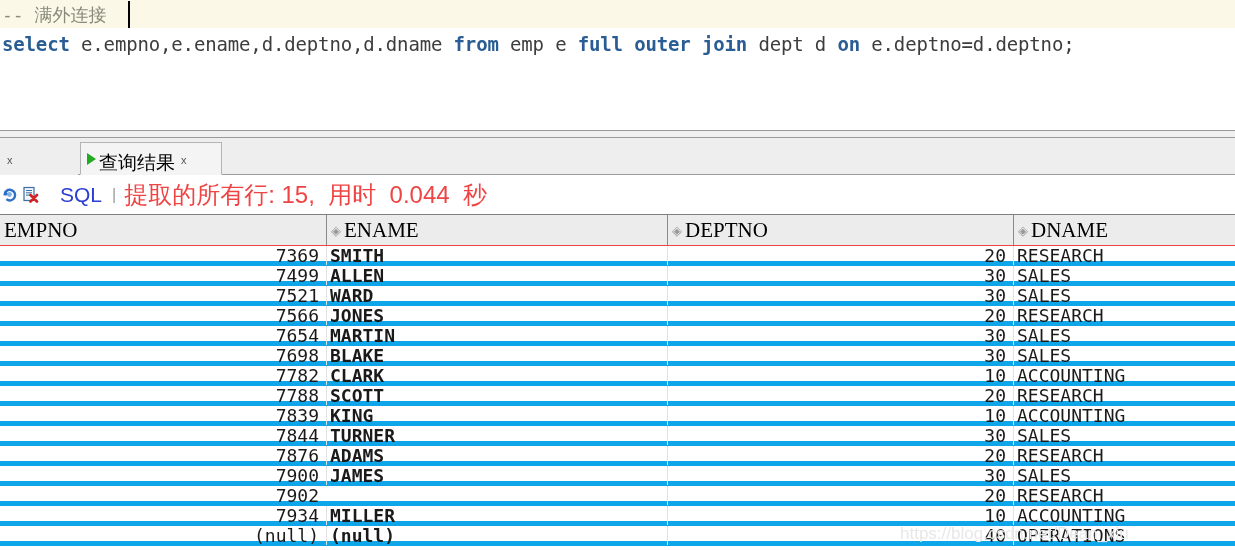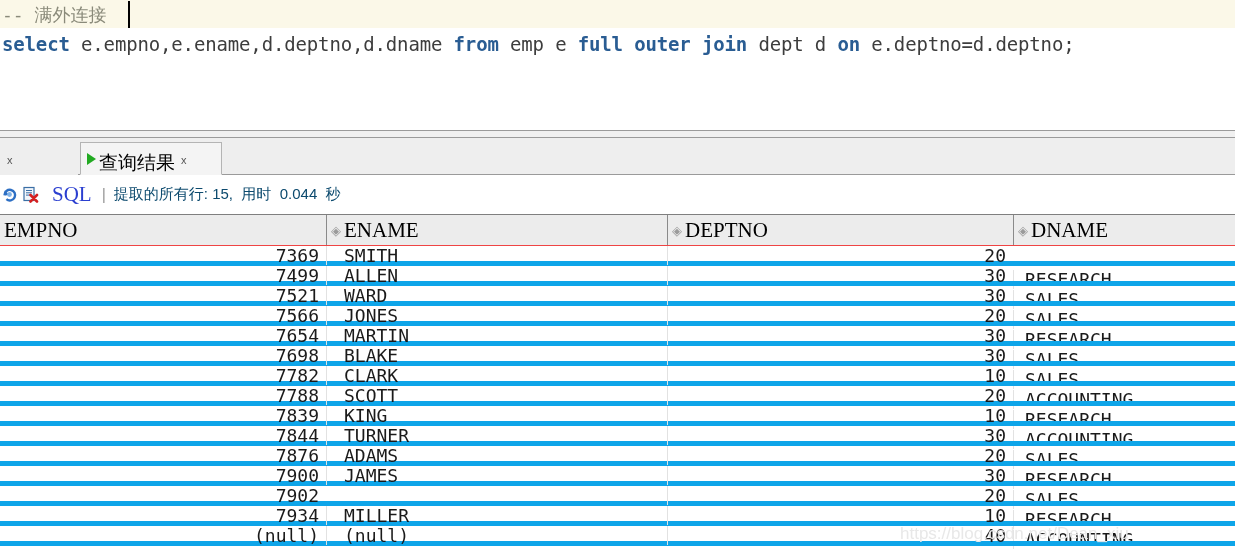--- a/index.html
+++ b/index.html
@@ -143,31 +143,31 @@
     position: relative;
     width: 17px;
     height: 17px;
     margin-right: 4px;
     flex: 0 0 auto;
   }
   #icon-refresh { margin-left: 1px; }
   #sql-word {
     color: #2b3fd0;
     font-size: 21px;
-    font-family: Liberation Serif, serif;
-    margin-left: 9px;
+    font-family: Liberation Sans, sans-serif;
+    margin-left: 17px;
   }
   #status-sep {
     margin: 0 8px 0 10px;
     color: #999;
     font-size: 16px;
   }
   #status-text {
-    font-size: 15px;
-    color: #0c4a6e;
+    font-size: 24px;
+    color: #ef4444;
     font-family: "Liberation Sans", sans-serif;
     white-space: pre;
   }
 
   
   #grid {
     position: absolute;
     left: 0; top: 214px;
     width: 1235px;
     height: 336px;
@@ -223,23 +223,23 @@
     line-height: 19px;
     overflow: hidden;
     box-sizing: border-box;
   }
   .cell.num { text-align: right; }
   .cell.txt { text-align: left; }
   .cell.vsep { border-left: 1px solid #e2e2e2; }
 
   
   .c-empno  { left: 0px;    width: 322px; padding-right: 3px; }
-  .c-ename  { left: 326px;  width: 338px; padding-left: 17px; }
+  .c-ename  { left: 326px;  width: 338px; padding-left: 3px; font-weight: bold; }
   .c-deptno { left: 667px;  width: 342px; padding-right: 3px; }
-  .c-dname  { left: 1013px; width: 222px; padding-left: 11px; margin-top: 24px; }
+  .c-dname  { left: 1013px; width: 222px; padding-left: 3px; }
 
   .h-empno  { left: 0px;    width: 326px; padding-left: 3px; }
   .h-ename  { left: 326px;  width: 341px; }
   .h-deptno { left: 667px;  width: 346px; }
   .h-dname  { left: 1013px; width: 222px; }
 
   #watermark {
     position: absolute;
     left: 900px;
     top: 524px;

